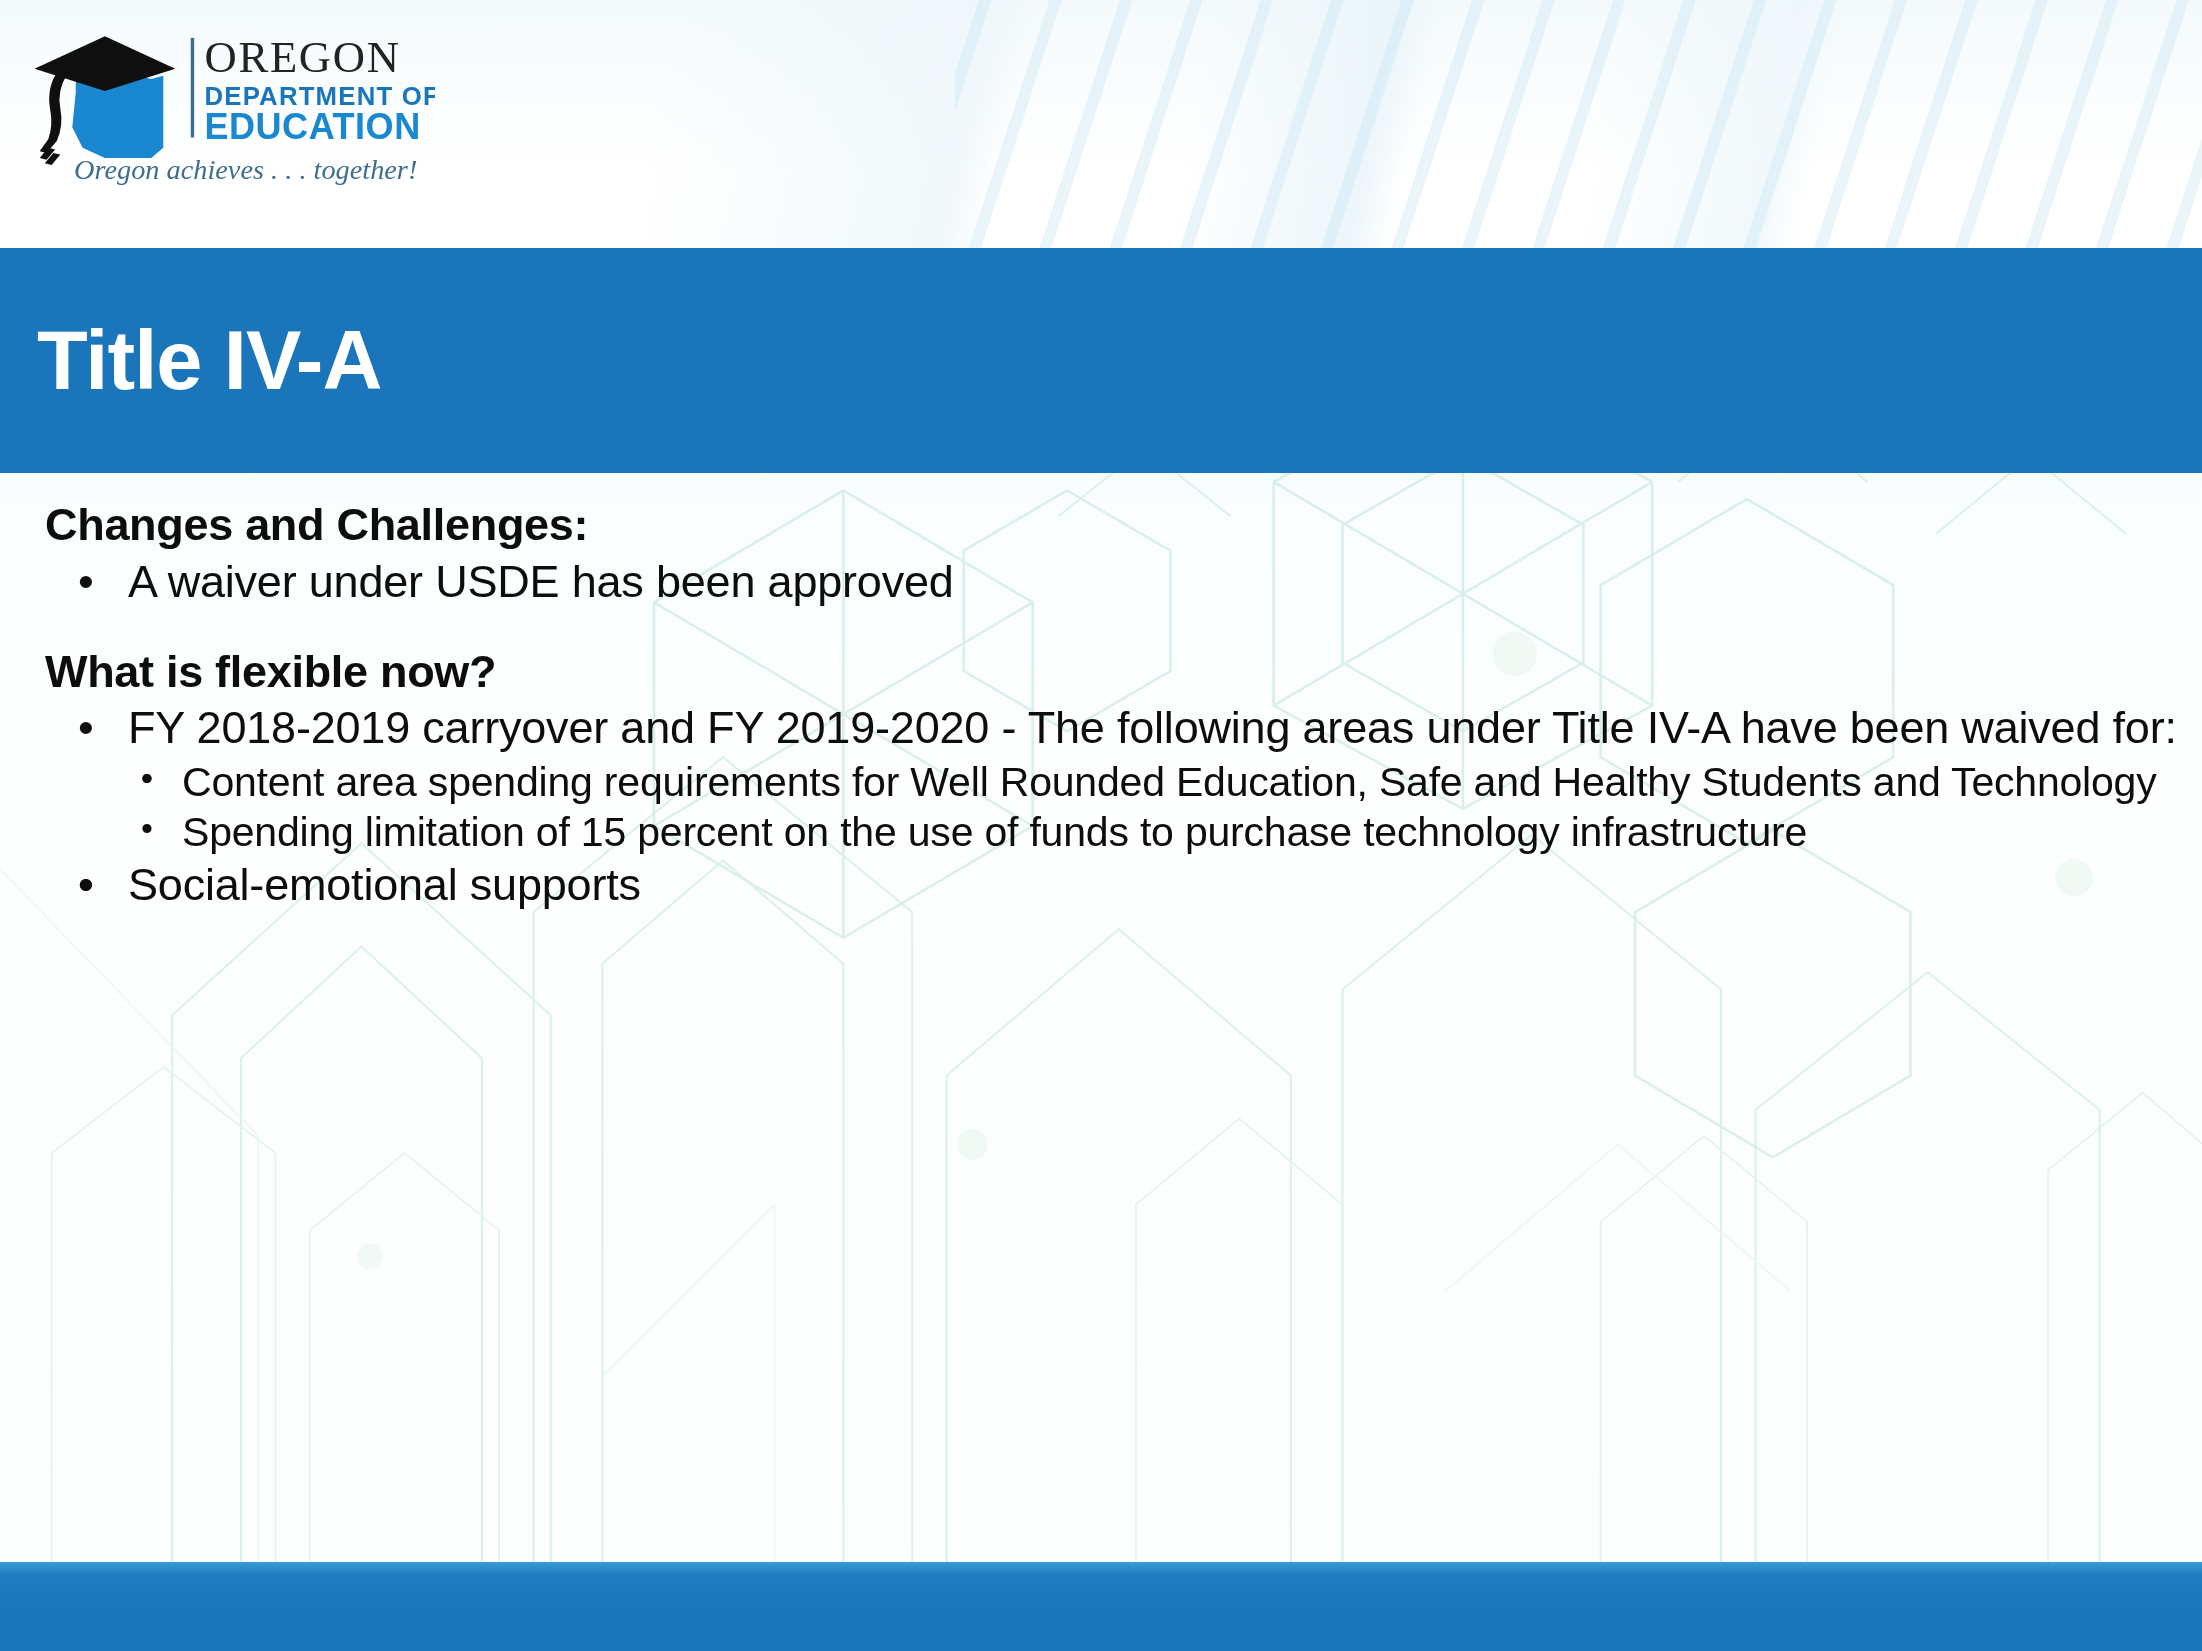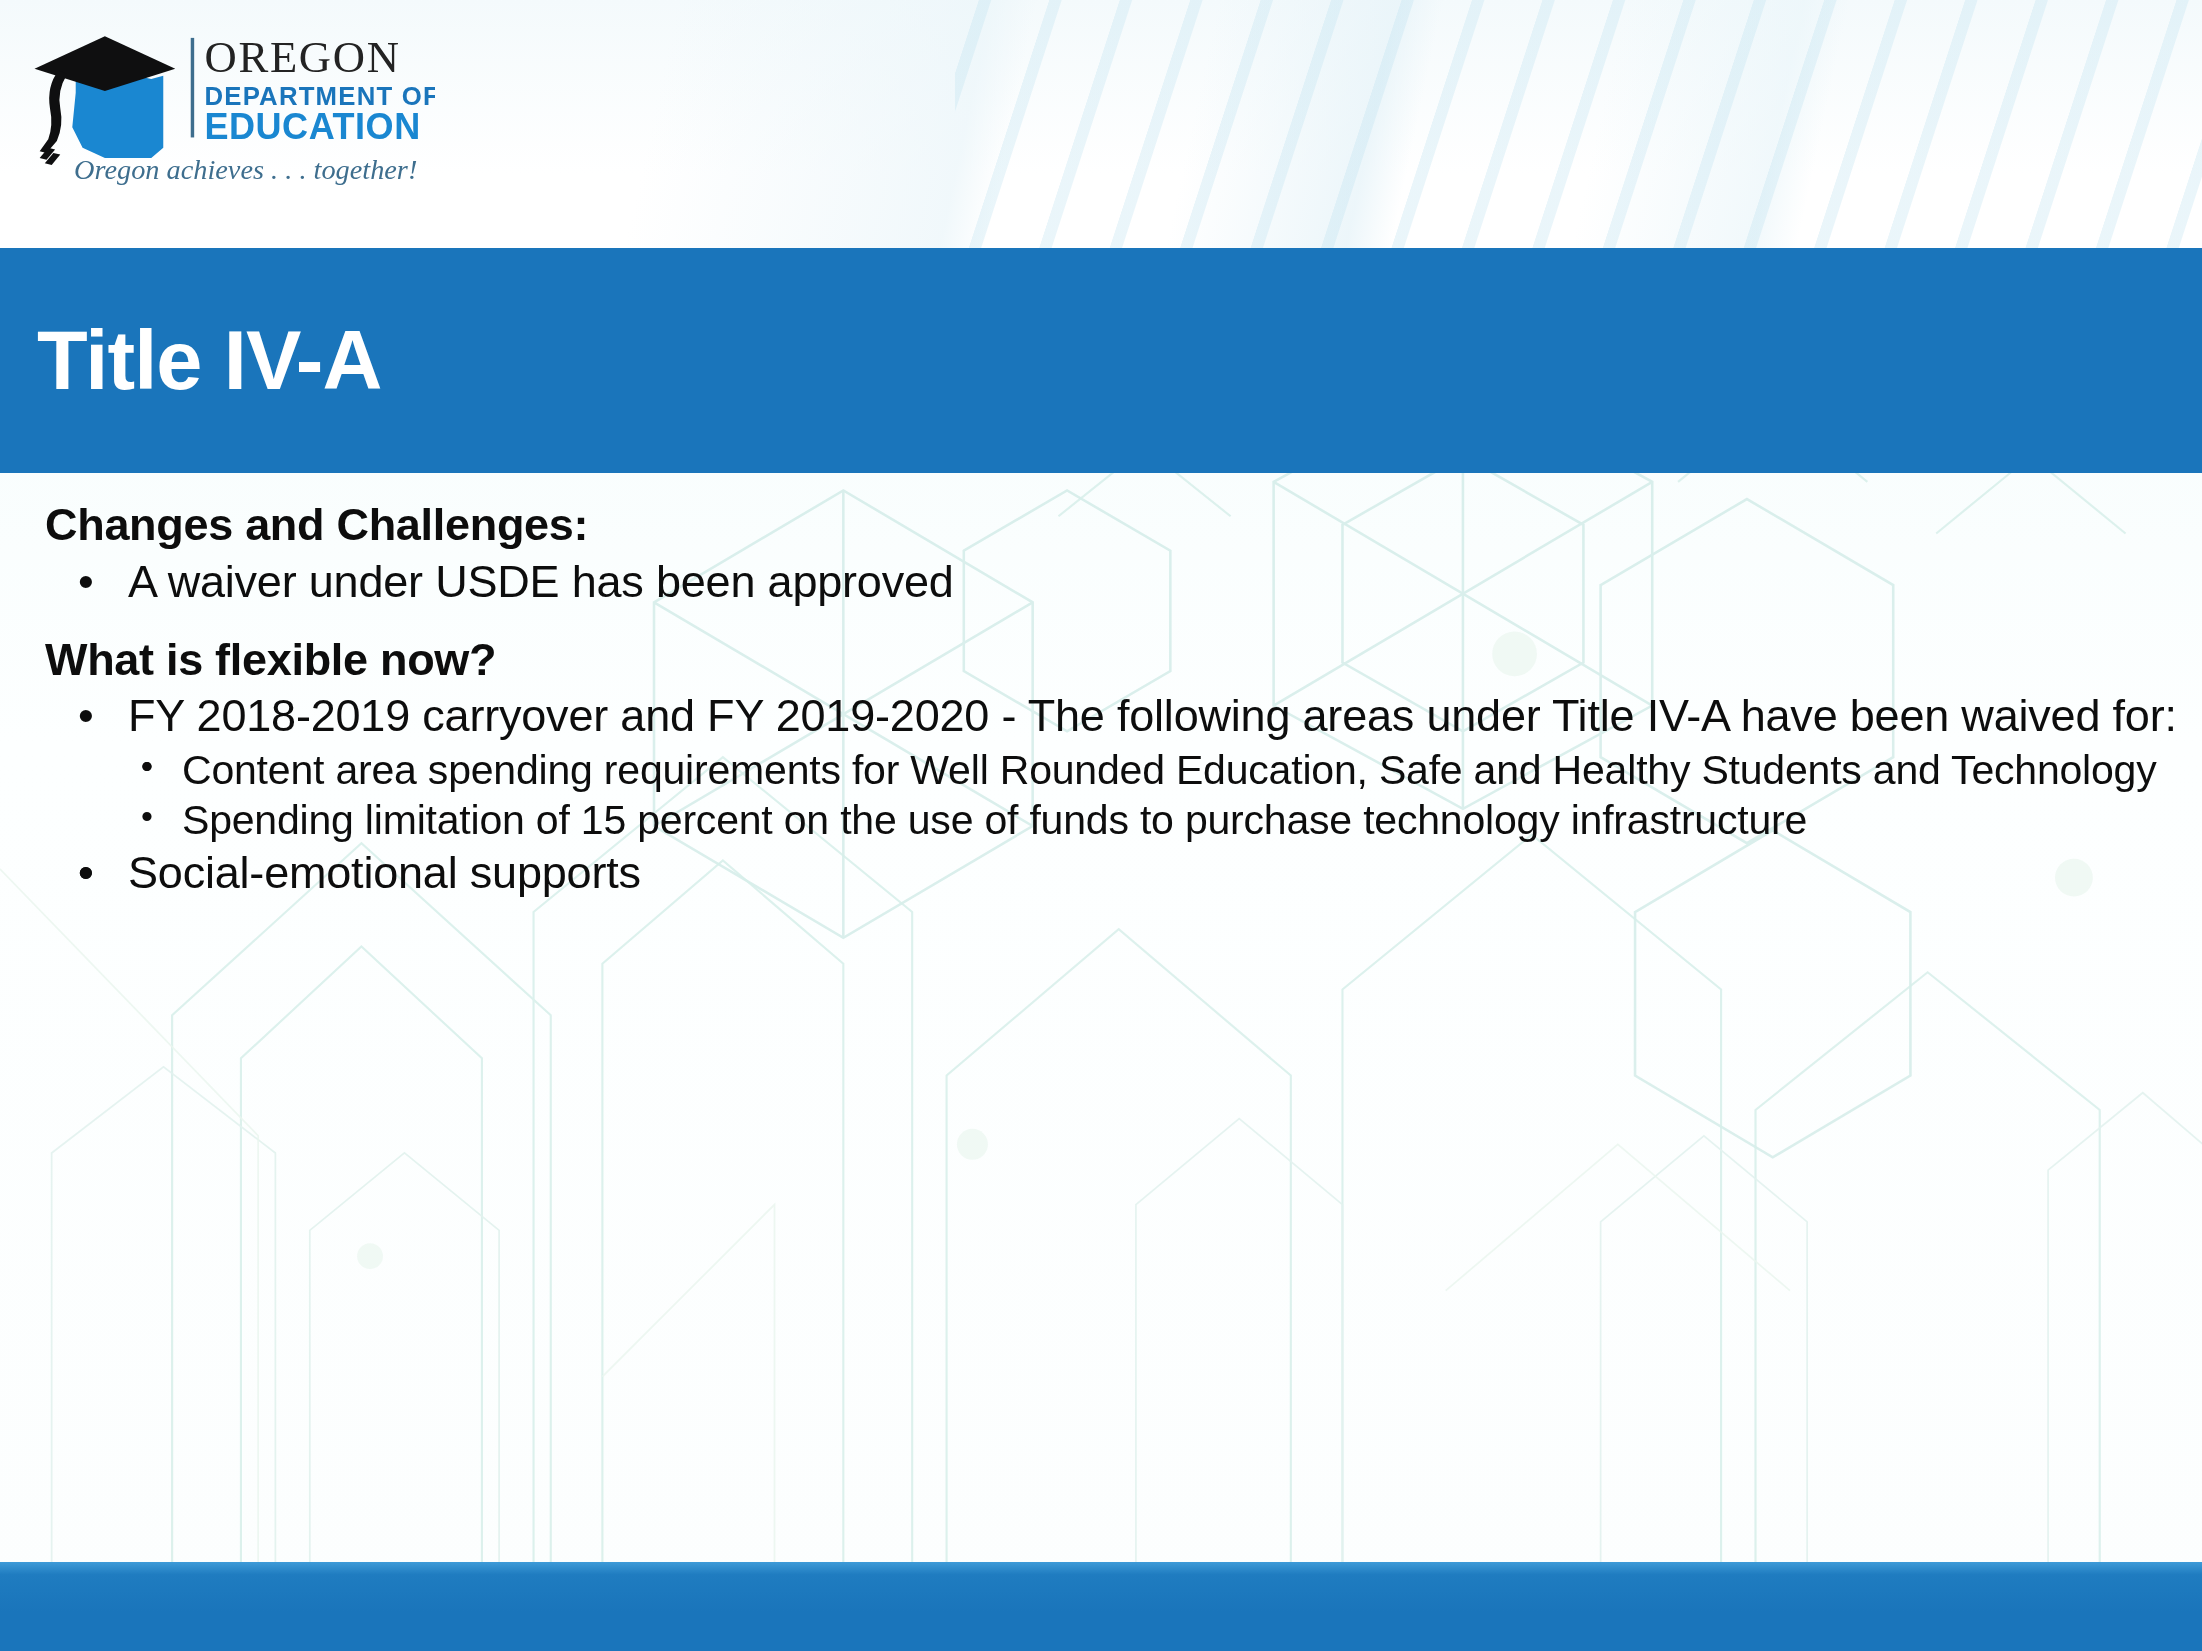--- a/index.html
+++ b/index.html
@@ -115,21 +115,21 @@
     color: #0d0d0d;
   }
 
   .sec-head {
     font-size: 45px;
     font-weight: bold;
     line-height: 1.16;
     margin: 0 0 3.4px 0;
     letter-spacing: -0.3px;
   }
-  .sec-head.spaced { margin-top: 26px; }
+  .sec-head.spaced { margin-top: 38px; }
 
   ul.lvl1 {
     list-style: none;
     margin: 0;
     padding: 0;
   }
   ul.lvl1 > li {
     position: relative;
     padding-left: 83px;
     font-size: 45px;

